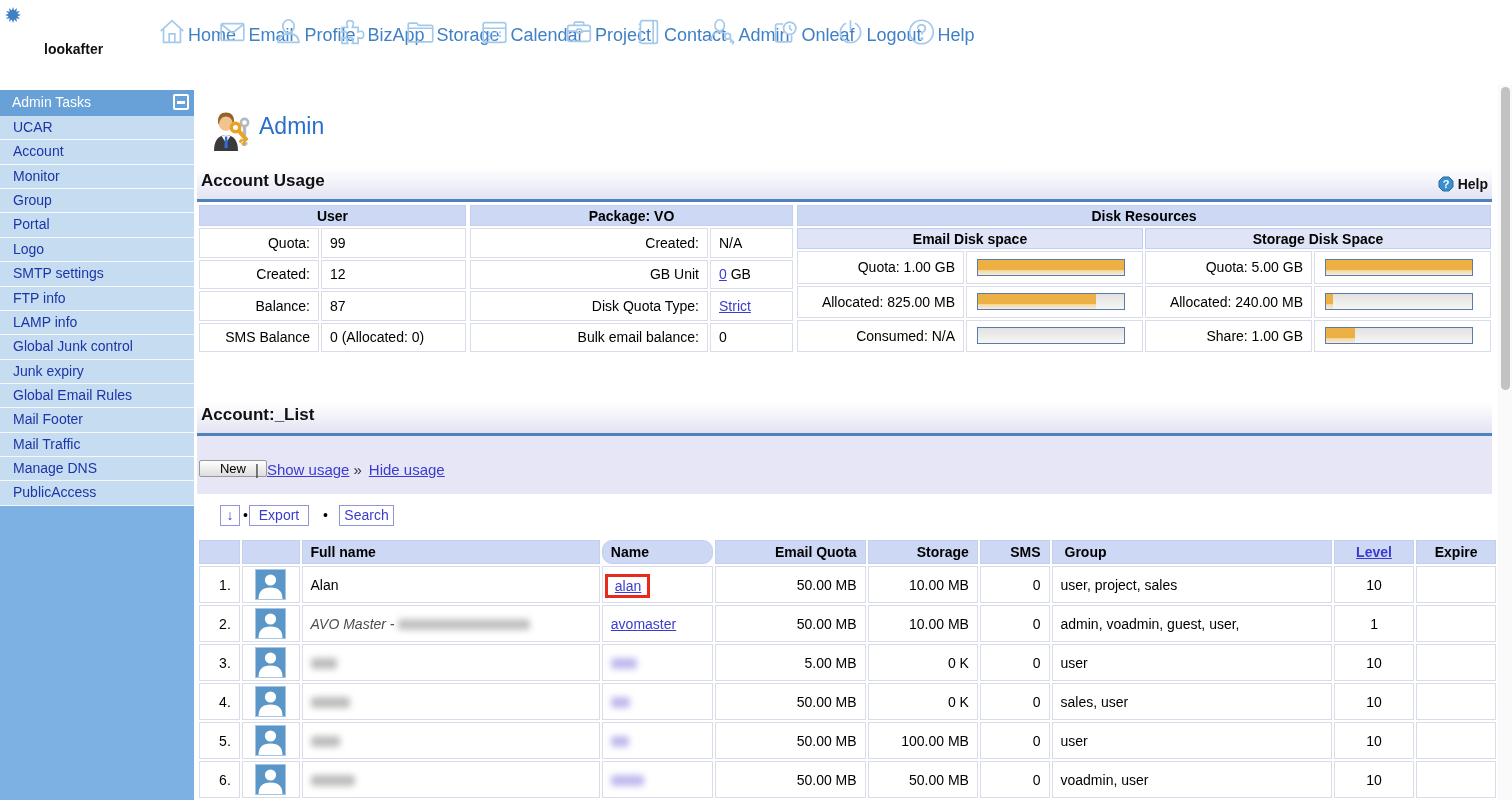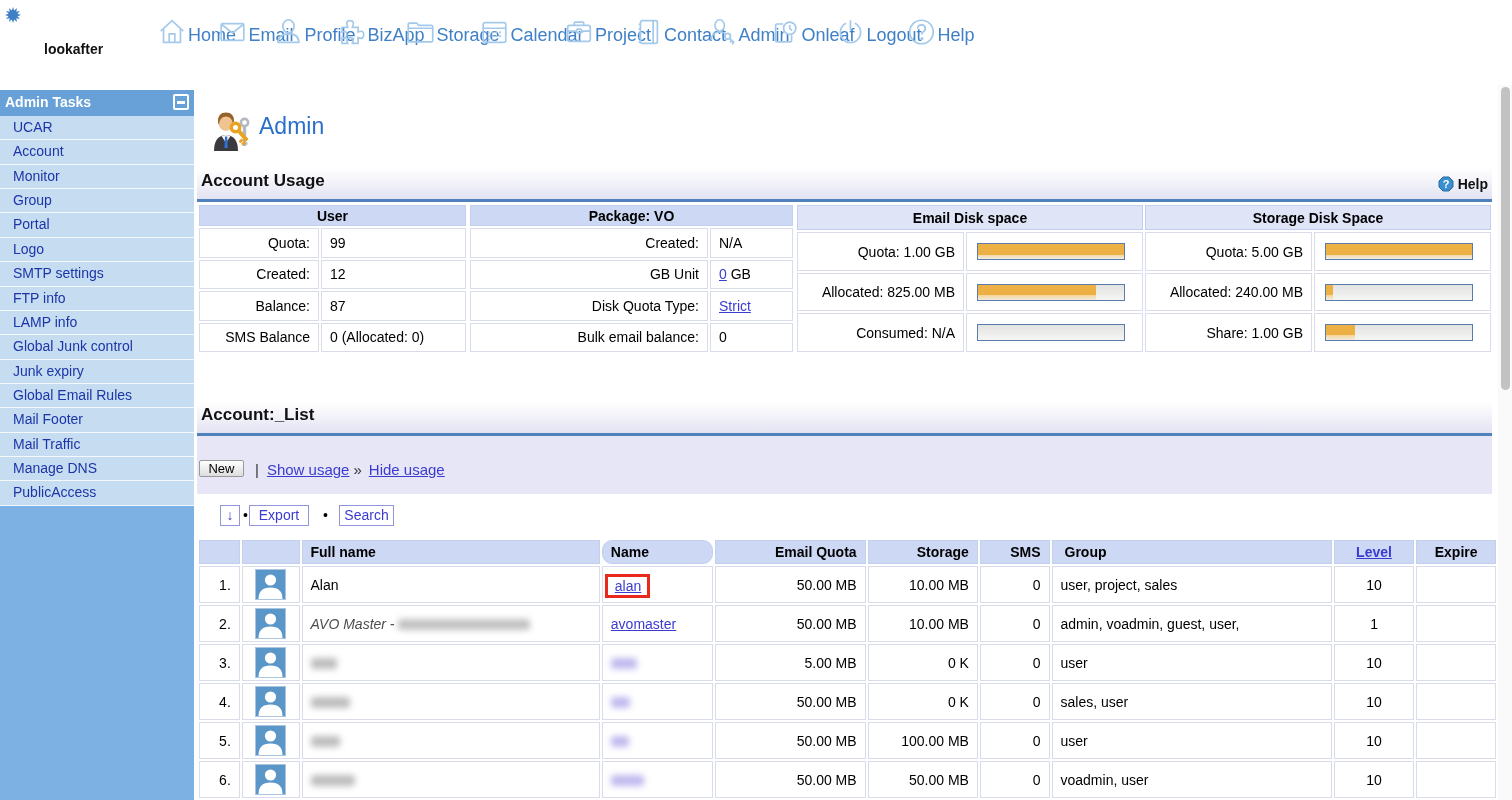--- a/index.html
+++ b/index.html
@@ -11,22 +11,22 @@
 .topbar { position:absolute; left:0; top:0; width:1512px; height:90px; background:#fff; }
 .star { position:absolute; left:5px; top:7px; }
 .logo { position:absolute; left:44px; top:41px; font-size:14px; font-weight:bold; color:#111; }
 nav { position:absolute; left:0; top:16px; }
 .nv { position:absolute; top:0; display:flex; align-items:center; transform:translateX(-50%); }
 .nv svg { display:block; width:32px; height:32px; margin-bottom:5px; }
 .nv span { font-size:18px; color:#3f80c6; line-height:20px; }
 
 
 .sidebar { position:absolute; left:0; top:90px; width:194px; height:710px; background:#7db1e3; }
-.sb-head { position:relative; height:26px; background:#67a1d7; color:#fff; font-weight:bold;
-  font-size:14px; line-height:25px; padding-left:5px; }
+.sb-head { position:relative; height:26px; background:#67a1d7; color:#fff; font-weight:normal;
+  font-size:14px; line-height:25px; padding-left:12px; }
 .sb-min { position:absolute; right:5px; top:4px; width:16px; height:16px; border:2px solid #fff;
   border-radius:2px; }
 .sb-min:after { content:""; position:absolute; left:2px; right:2px; top:4.5px; height:3px; background:#fff; }
 .sb-list { list-style:none; }
 .sb-list li { height:24.37px; background:#c6ddf1; border-bottom:1px solid #f4f9fd;
   font-size:14px; color:#1c35a8; line-height:23.5px; padding-left:13px; }
 
 
 .main { position:absolute; left:194px; top:90px; width:1304px; height:710px; background:#fff; }
 .admin-title { position:absolute; left:0; top:0; width:400px; height:70px; }
@@ -59,21 +59,21 @@
 #td .bar { width:177px; padding:0; }
 .sub { background:#dfe4f7; }
 .track { position:relative; width:148px; height:17px; margin:0 0 0 10px;
   border:1px solid #5b7ca8; background:linear-gradient(#e2e2e2,#f6f6f4); }
 .fill { position:absolute; left:0; top:0; height:100%;
   background:linear-gradient(#edb044 70%, #f5d79c 70%, #f1ece2 100%); }
 a.ulink { color:#3b3bd0; }
 
 
 .lavband { position:absolute; left:3px; top:346px; width:1295px; height:58px; background:#e6e6f7; }
-.btn-new { position:absolute; left:2px; top:24px; width:45px; height:17px;
+.btn-new { position:absolute; left:2px; top:24px; width:68px; height:17px;
   background:linear-gradient(#fff,#ddd); border:1px solid #999; border-radius:2px;
   font-size:13px; text-align:center; line-height:15px; color:#000; }
 .lav-links { position:absolute; left:58px; top:25px; font-size:15px; color:#333; }
 .lav-links .sep1 { margin-right:8px; } .lav-links .su { margin-right:4px; }
 .lav-links .sep2 { margin-right:7px; }
 .lav-links a { color:#3b3bd0; }
 .sortrow { position:absolute; left:0; top:415px; width:100%; height:22px; font-size:14px; }
 .sortrow > * { position:absolute; top:0; }
 .wbtn { border:1px solid #9195dc; background:#fff; color:#3b3bd0; text-align:center;
   font-size:14px; height:21px; line-height:19px; }
@@ -315,20 +315,23 @@
               <td class="val"><a class="ulink" href="#">Strict</a></td>
             </tr>
         <tr>
               <td class="lbl">Bulk email balance:</td>
               <td class="val">0</td>
             </tr>
       </tbody>
         </table>
       <table id="td">
         <tbody>
+            <tr>
+              <th colspan="4">Disk Resources</th>
+            </tr>
         <tr>
               <th colspan="2" class="sub">Email Disk space</th>
               <th colspan="2" class="sub">Storage Disk Space</th>
             </tr>
         <tr>
           <td class="lbl">Quota: 1.00 GB</td>
               <td class="bar">
                 <div class="track">
                   <div class="fill" style="width:100%"></div>
                 </div>

